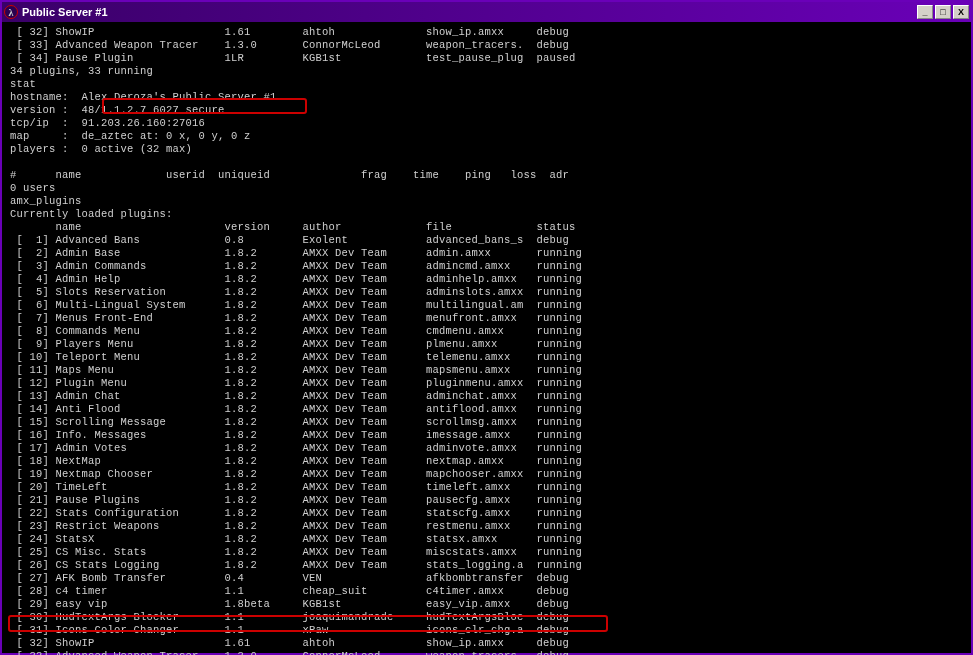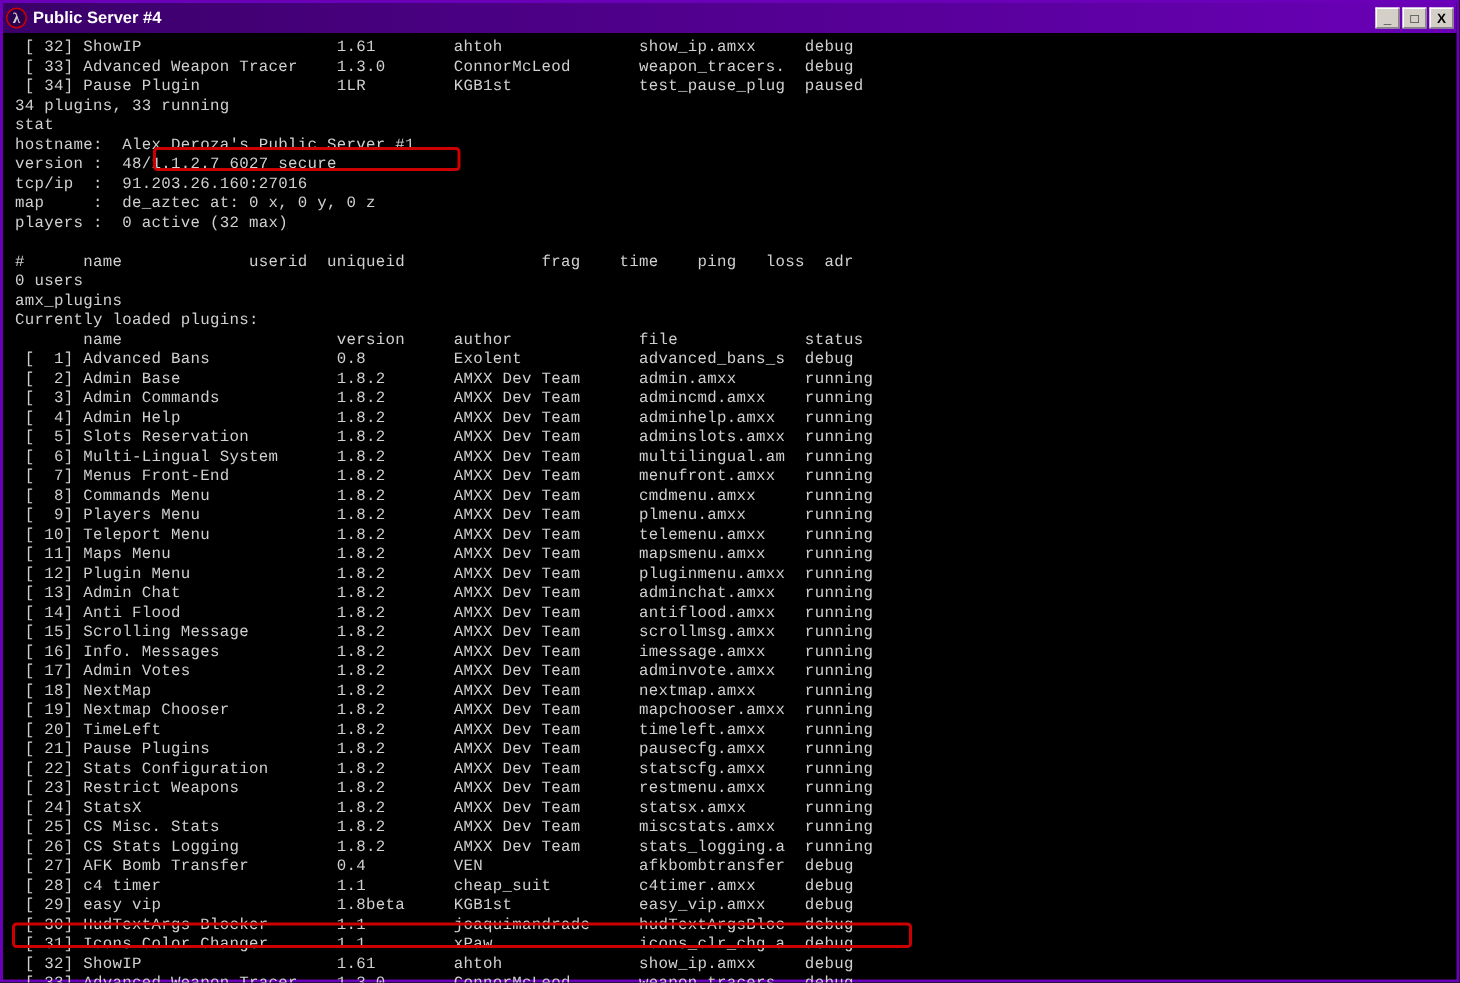--- a/index.html
+++ b/index.html
@@ -94,21 +94,21 @@
   height: 17px;
 }
 </style>
 </head>
 <body>
 
 <div class="window">
   <div class="titlebar">
     <div class="title-left">
       <span class="lambda">λ</span>
-      <span>Public Server #4</span>
+      <span>Public Server #1</span>
     </div>
     <div class="titlebar-buttons">
       <div class="titlebar-btn">_</div>
       <div class="titlebar-btn">□</div>
       <div class="titlebar-btn">X</div>
     </div>
   </div>
 
   <div class="console-content" id="console"> [ 32] ShowIP                    1.61        ahtoh              show_ip.amxx     debug
  [ 33] Advanced Weapon Tracer    1.3.0       ConnorMcLeod       weapon_tracers.  debug

